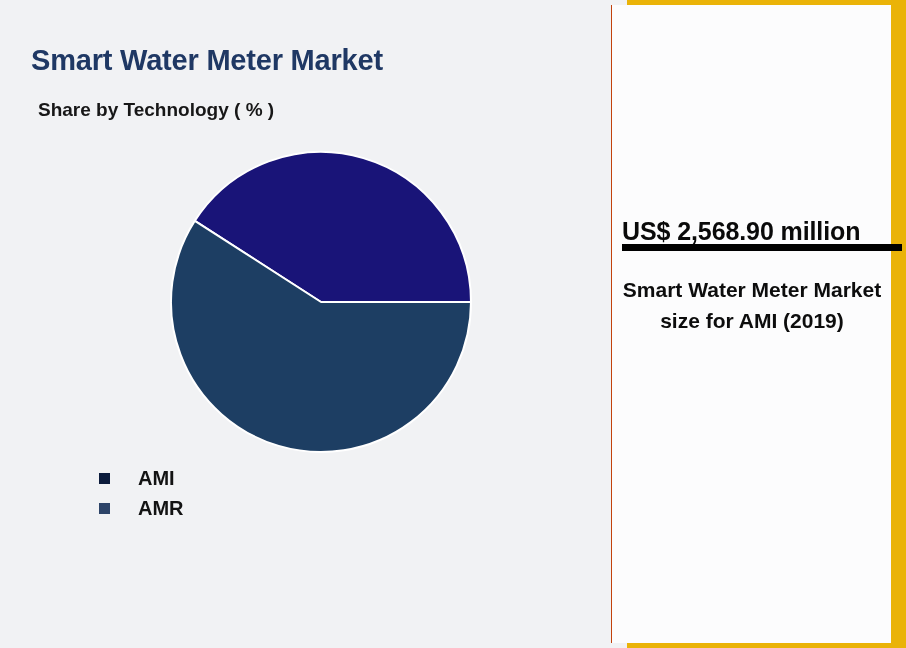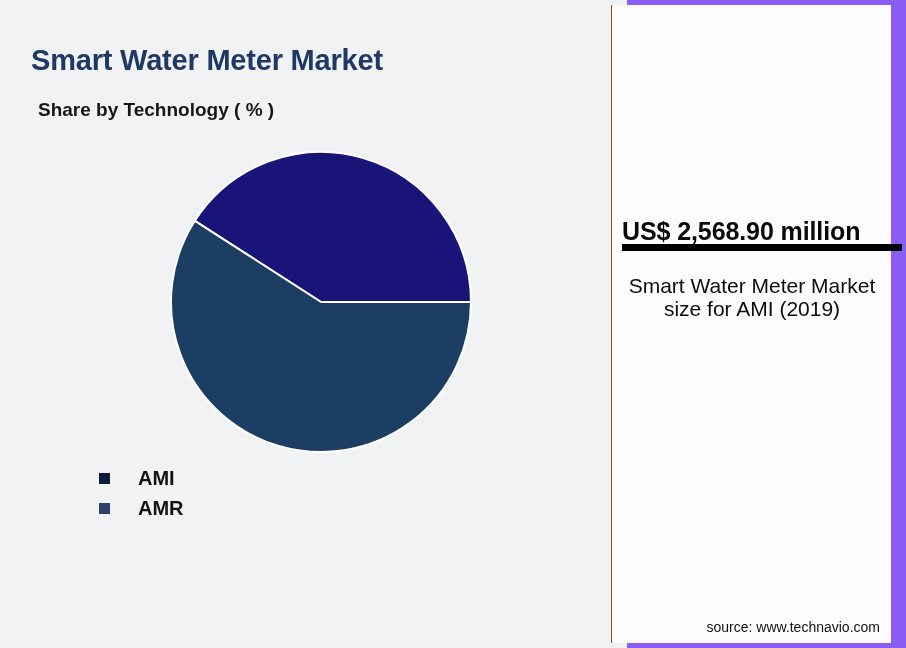--- a/index.html
+++ b/index.html
@@ -11,21 +11,21 @@
     width: 906px;
     height: 648px;
     font-family: "Liberation Sans", sans-serif;
     background: #f1f2f4;
     overflow: hidden;
   }
   #page {
     position: relative;
     width: 906px;
     height: 648px;
-    background: #8b5cf6;
+    background: #eab308;
   }
 
   
   #chart-panel {
     position: absolute;
     left: 0;
     top: 0;
     width: 627px;
     height: 648px;
     background: #f1f2f4;
@@ -116,22 +116,22 @@
     height: 7px;
     background: #000000;
   }
   #kpi-caption {
     position: absolute;
     left: 6px;
     top: 269px;
     width: 268px;
     text-align: center;
     font-size: 21px;
-    font-weight: normal;
-    line-height: 23px;
+    font-weight: bold;
+    line-height: 31px;
     color: #0d0d0d;
   }
   #source-note {
     position: absolute;
     left: 0;
     top: 614px;
     width: 268px;
     text-align: right;
     font-size: 14px;
     color: #121212;
@@ -173,17 +173,16 @@
   </div>
 
   <div id="info-panel">
 
     <div id="kpi-value">US$   2,568.90 million</div>
 
     <div id="kpi-rule"></div>
 
     <div id="kpi-caption">Smart Water Meter Market size for AMI (2019)</div>
 
-    <div id="source-note">source: www.technavio.com</div>
 
   </div>
 
 </div>
 
 </body></html>

